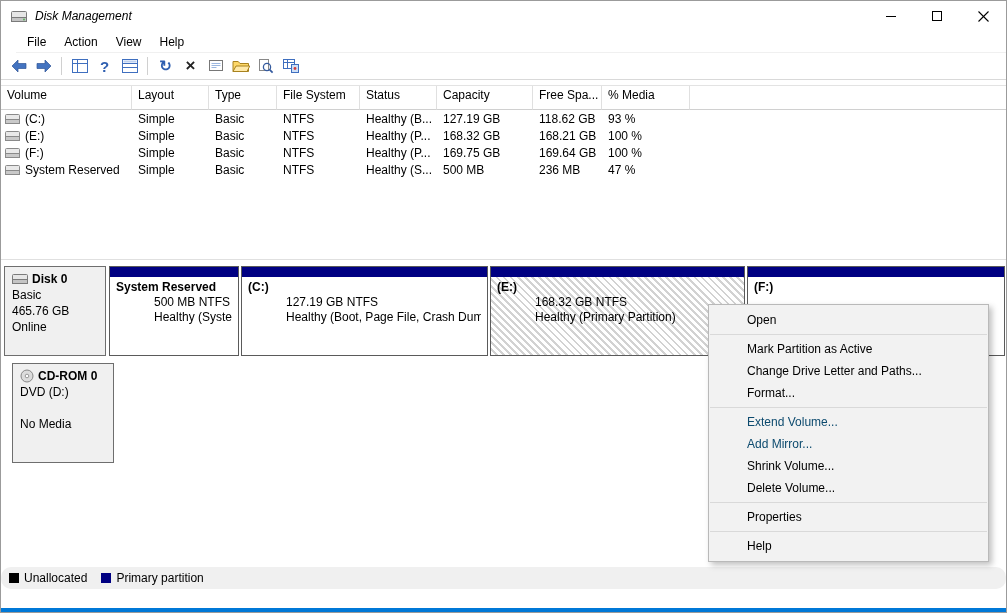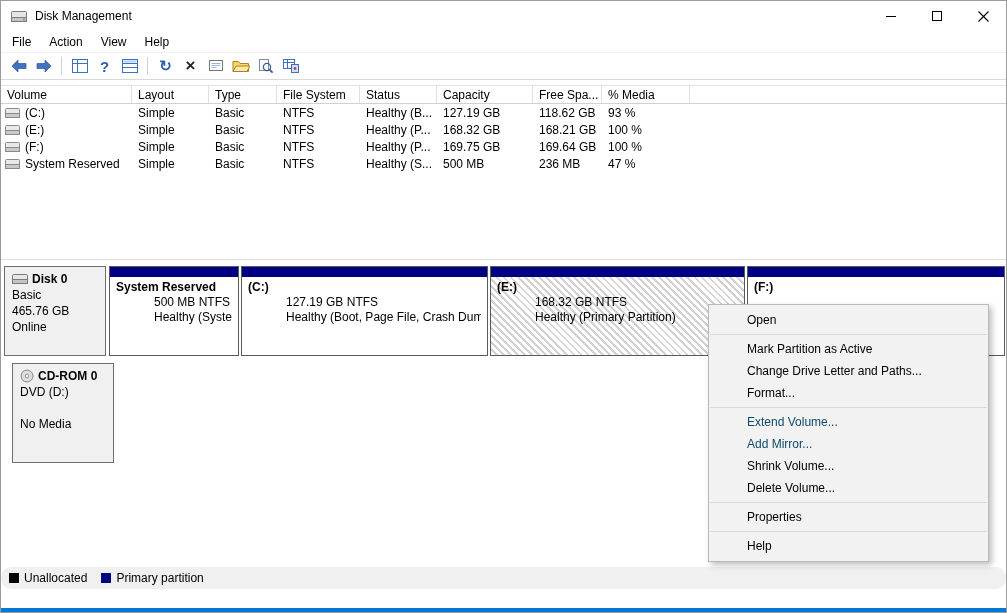--- a/index.html
+++ b/index.html
@@ -1,42 +1,42 @@
 <!DOCTYPE html>
 <html><head>
 <meta charset="utf-8">
 <style>
   * { margin:0; padding:0; box-sizing:border-box; }
   body { font-family:"Liberation Sans", sans-serif; font-size:12px; color:#000; background:#c8c8c8; }
   .window { position:relative; width:1007px; height:613px; background:#fff; border:1px solid #9b9b9b; overflow:hidden; }
 
   
-  .titlebar { position:absolute; top:0; left:0; right:0; height:30px; display:flex; align-items:center; background:#fff; }
+  .titlebar { position:absolute; top:0; left:0; right:0; height:30px; display:flex; align-items:center; background:#fff;font-style:italic; }
   .app-icon { margin:0 8px 0 10px; display:flex; }
   .title-text { font-size:12px; }
   .win-controls { margin-left:auto; display:flex; height:100%; }
   .win-btn { width:46px; height:100%; display:flex; align-items:center; justify-content:center; cursor:default; }
   .glyph-min { width:10px; border-top:1px solid #000; display:inline-block; }
   .glyph-max { width:10px; height:10px; border:1px solid #000; display:inline-block; }
 
   
-  .menubar { position:absolute; top:30px; left:0; right:0; height:22px; display:flex; align-items:center; padding-left:2px; background:#fff; border-bottom:1px solid #f0f0f0; }
+  .menubar { position:absolute; top:30px; left:15px; right:0; height:22px; display:flex; align-items:center; padding-left:2px; background:#fff; border-bottom:1px solid #f0f0f0; }
   .menu-item { padding:3px 9px; }
 
   
   .toolbar { position:absolute; top:52px; left:0; right:0; height:27px; display:flex; align-items:center; padding-left:6px; gap:2px; background:#fff; border-bottom:1px solid #d9d9d9; }
   .tb-btn { width:23px; height:22px; display:flex; align-items:center; justify-content:center; }
   .tb-sep { width:1px; height:18px; background:#d0d0d0; margin:0 4px; }
   .tb-glyph-help { color:#2f5fb0; font-weight:bold; font-size:15px; }
   .tb-glyph-refresh { color:#2f5fb0; font-weight:bold; font-size:15px; }
   .tb-glyph-del { color:#222; font-weight:bold; font-size:17px; }
 
   
   .vol-table { position:absolute; top:84px; left:0; right:0; }
-  .vt-header { display:flex; height:19px; border-top:1px solid #e3e3e3; }
+  .vt-header { display:flex; height:25px; border-top:1px solid #e3e3e3; }
   .vt-header .vt-cell { border-bottom:1px solid #d0d0d0; border-right:1px solid #e0e0e0; line-height:18px; }
   .vt-cell { padding-left:6px; white-space:nowrap; overflow:hidden; }
   .c-vol{width:131px;} .c-layout{width:77px;} .c-type{width:68px;} .c-fs{width:83px;}
   .c-status{width:77px;} .c-cap{width:96px;} .c-free{width:69px;} .c-pct{width:88px;}
   .c-fill{flex:1; border-right:none !important;}
   .vt-row { display:flex; height:17px; align-items:center; }
   .vt-row .c-vol { padding-left:4px; display:flex; align-items:center; gap:4px; }
 
   
   .pane-divider { position:absolute; top:258px; left:0; right:0; height:1px; background:#e0e0e0; }

